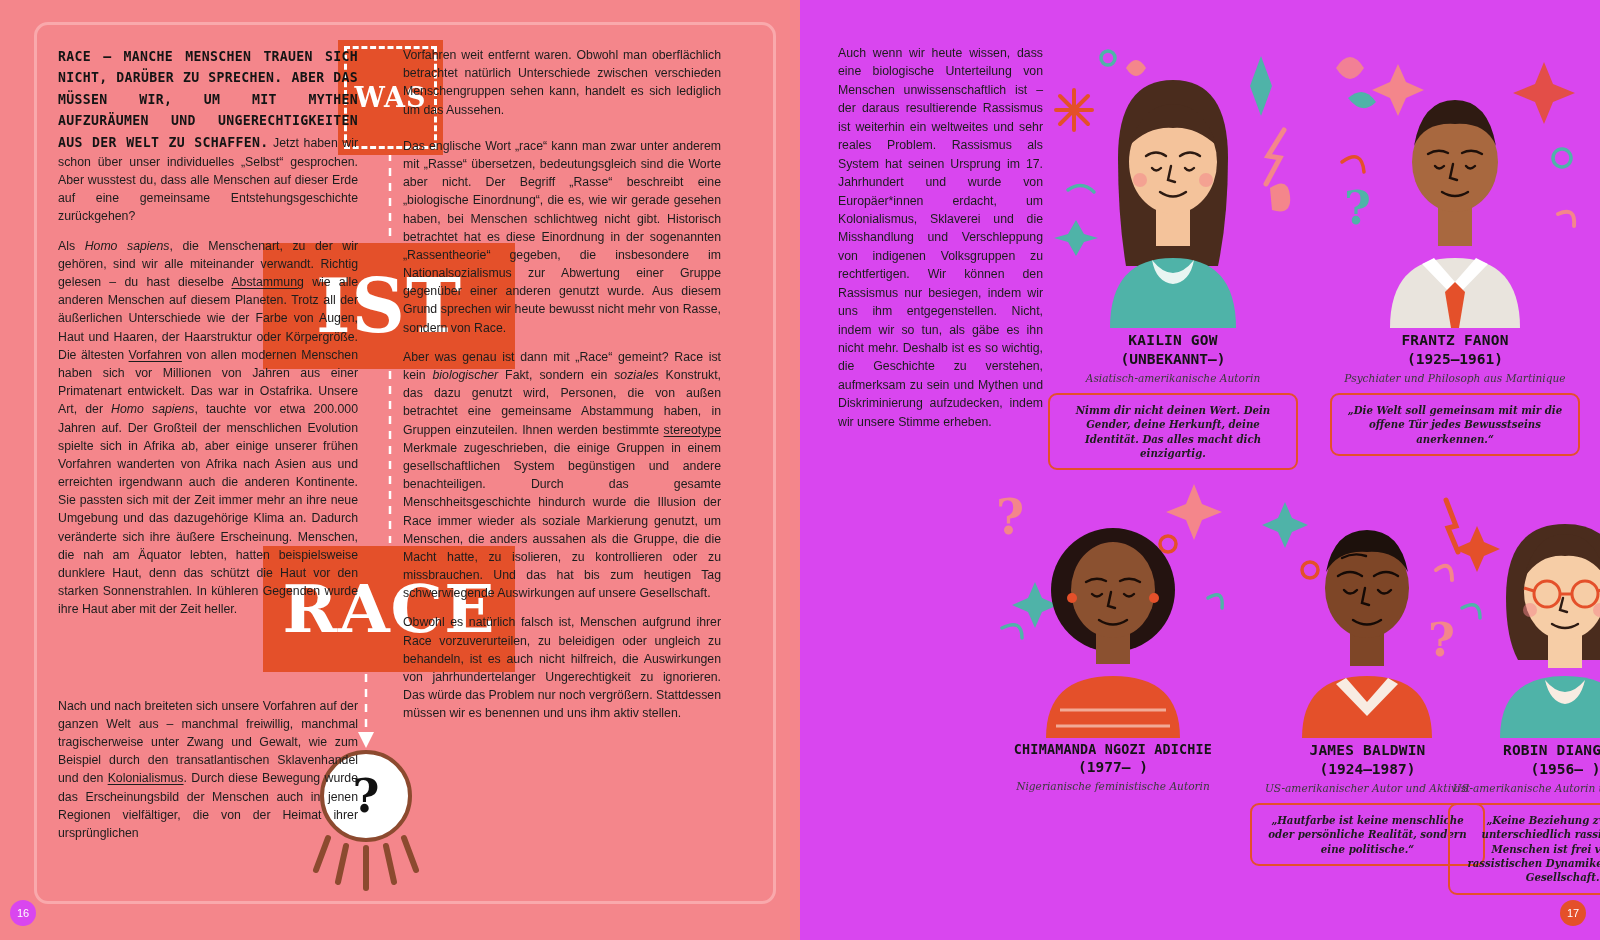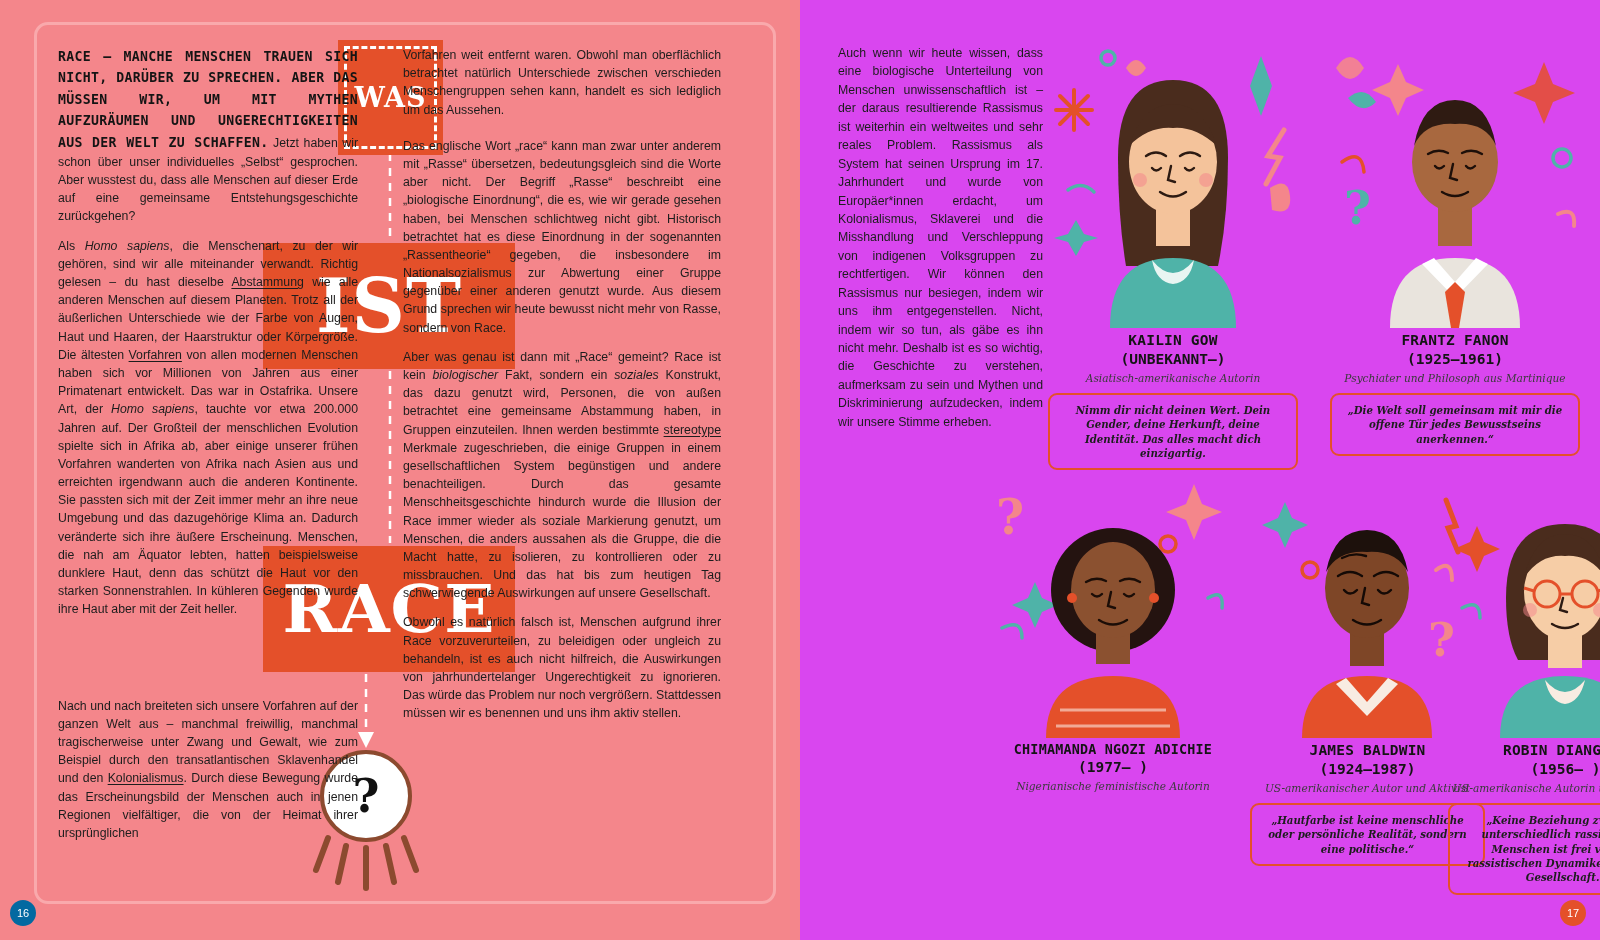--- a/index.html
+++ b/index.html
@@ -87,21 +87,21 @@
     font-weight: bold;
     font-size: 46px;
     color: #111;
   }
   .qmark-rays { position: absolute; left: 252px; top: 780px; width: 112px; height: 70px; }
 
   .folio {
     position: absolute;
     width: 26px; height: 26px;
     border-radius: 50%;
-    background: #0369a1;
+    background: #d946ef;
     color: #fff;
     font-size: 11px;
     display: flex; align-items: center; justify-content: center;
     font-family: "Liberation Sans", sans-serif;
   }
   #folio-left { left: 10px; bottom: 14px; }
   #folio-right { right: 14px; bottom: 14px; background: #e4502a; }
 
   
   .page-right {

